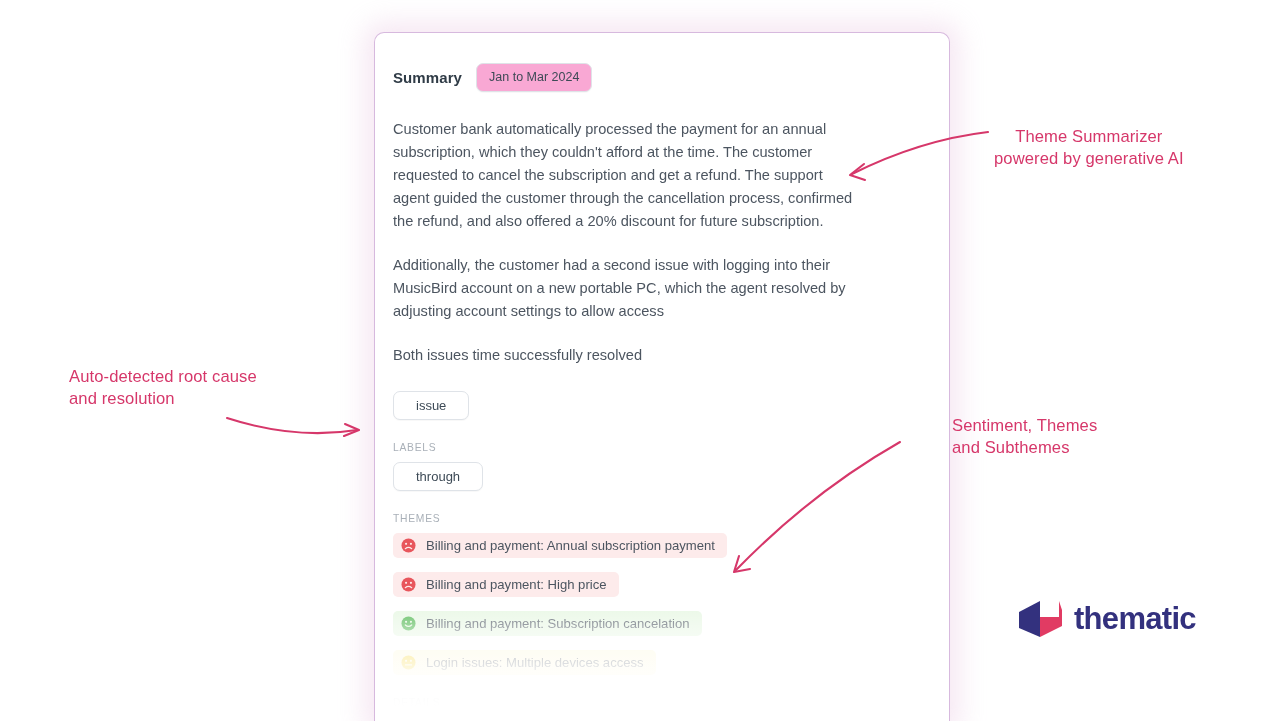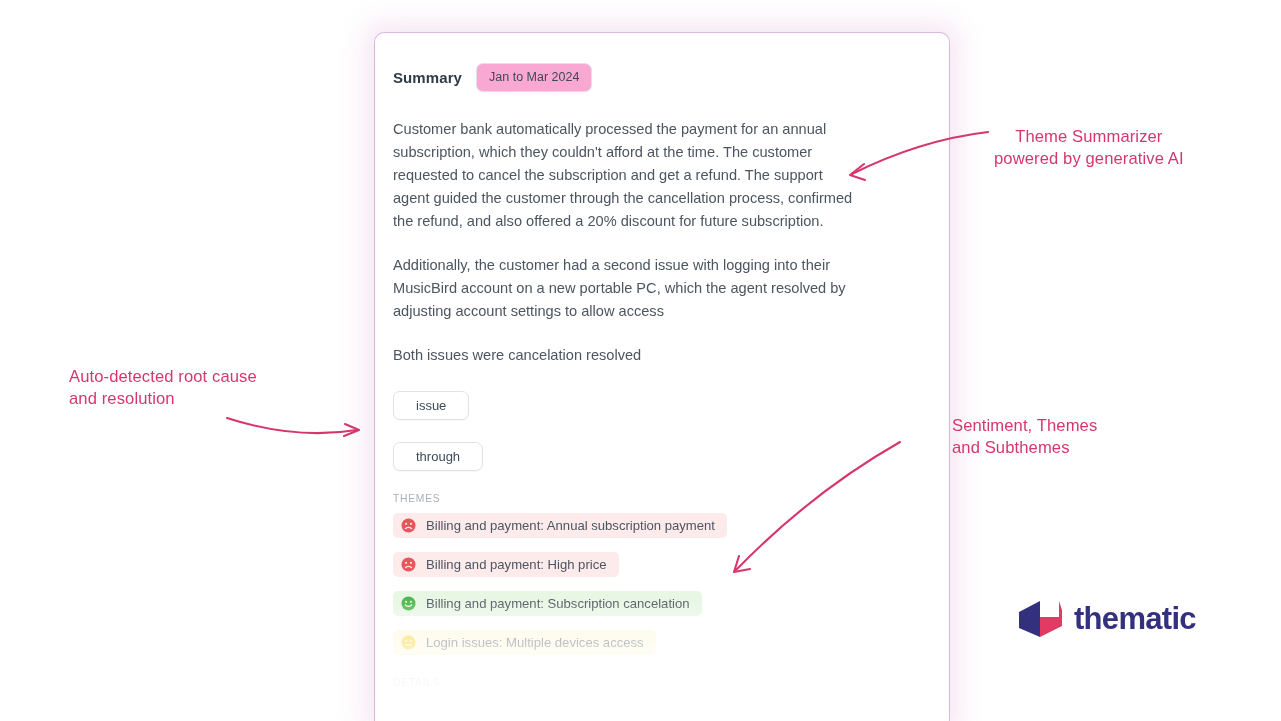--- a/index.html
+++ b/index.html
@@ -182,27 +182,28 @@
 <div class="card">
   <div class="card-inner">
 
     <div class="summary-head">
       <span class="summary-title">Summary</span>
       <span class="date-badge">Jan to Mar 2024</span>
     </div>
 
     <p class="para">Customer bank automatically processed the payment for an annual subscription, which they couldn't afford at the time. The customer requested to cancel the subscription and get a refund. The support agent guided the customer through the cancellation process, confirmed the refund, and also offered a 20% discount for future subscription.</p>
     <p class="para">Additionally, the customer had a second issue with logging into their MusicBird account on a new portable PC, which the agent resolved by adjusting account settings to allow access</p>
-    <p class="para last">Both issues were cancelation resolved</p>
+    <p class="para last">Both issues time successfully resolved</p>
 
     <div class="sect">
       <span class="chip">issue</span>
     </div>
 
     <div class="sect">
+      <div class="sect-label">LABELS</div>
       <span class="chip">through</span>
     </div>
 
     <div class="sect">
       <div class="sect-label">THEMES</div>
       <div class="themes-list">
 
         <div class="theme-row neg">
           <svg class="face" width="15" height="15" viewBox="0 0 16 16">
             <circle cx="8" cy="8" r="7.5" fill="#e8565c"></circle>

